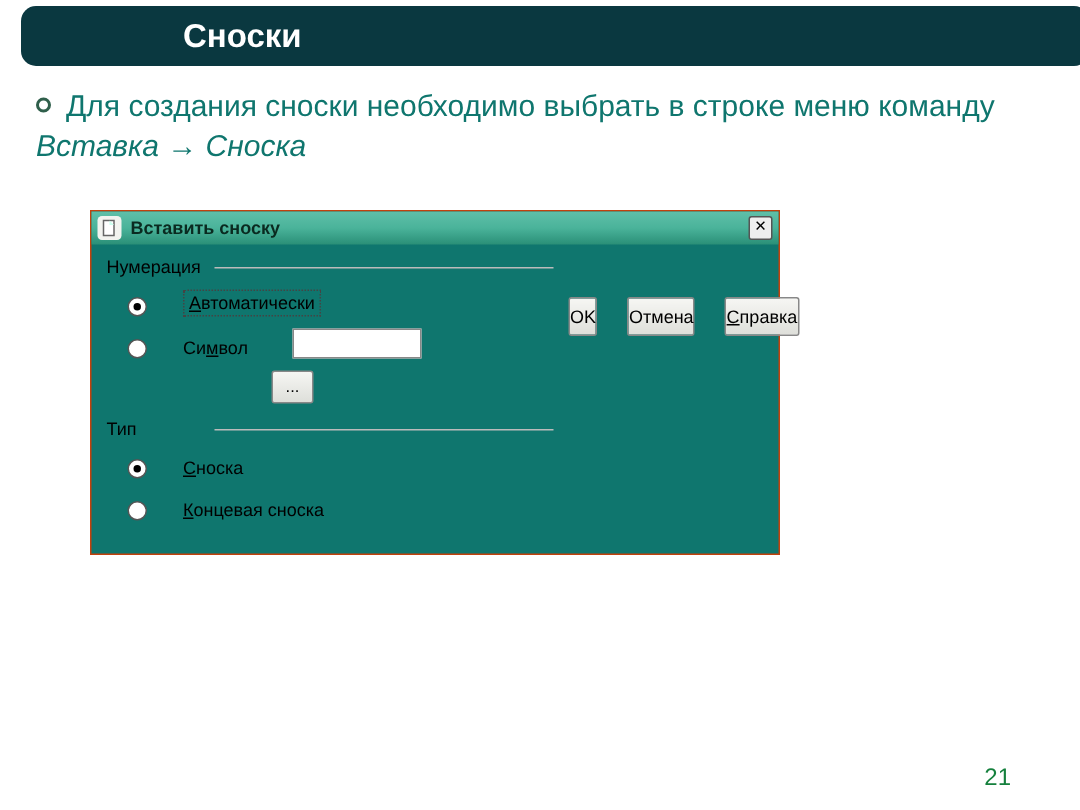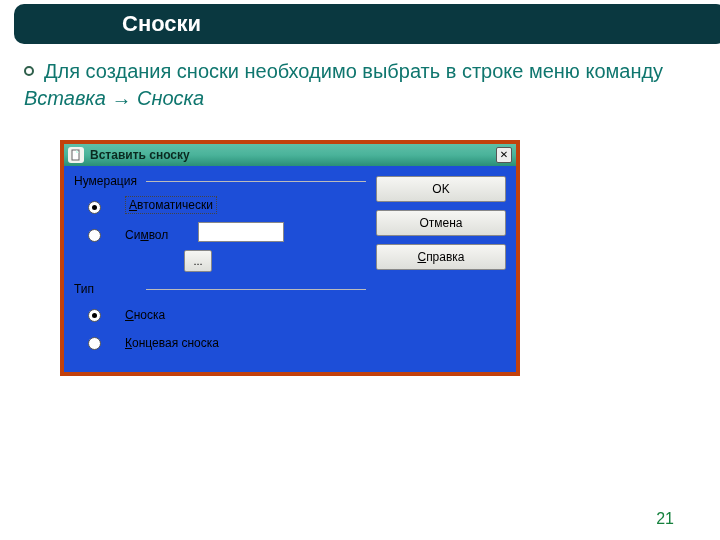--- a/index.html
+++ b/index.html
@@ -45,22 +45,22 @@
     border-radius: 50%;
     margin-right: 10px;
     vertical-align: 2px;
   }
   .body-text .italic { font-style: italic; }
   .dialog {
     position: absolute;
     top: 140px;
     left: 60px;
     width: 460px;
-    background: #1d4ed8;
-    border: 4px solid #c2410c;
+    background: #0f766e;
+    border: 1px solid #c2410c;
     font-size: 12px;
     color: #000;
   }
   .dialog-titlebar {
     height: 22px;
     background: linear-gradient(to bottom, #5fbfa8 0%, #4ab39a 50%, #2a8f77 100%);
     display: flex;
     align-items: center;
     padding: 0 4px;
     gap: 6px;
@@ -92,21 +92,21 @@
     justify-content: center;
     font-size: 10px;
     line-height: 1;
   }
   .dialog-body {
     display: flex;
     padding: 8px 10px 14px 10px;
     gap: 10px;
   }
   .dialog-left { flex: 1; }
-  .dialog-right { width: 130px; display: flex; flex-direction: column; gap: 8px; padding-top: 2px; }
+  .dialog-right { width: 130px; display: flex; flex-direction: row; gap: 20px; padding-top: 2px; margin-top: 25px; }
   .group-label {
     font-size: 12px;
     margin-bottom: 6px;
     position: relative;
   }
   .group-label::after {
     content: "";
     position: absolute;
     top: 50%;
     left: 72px;

